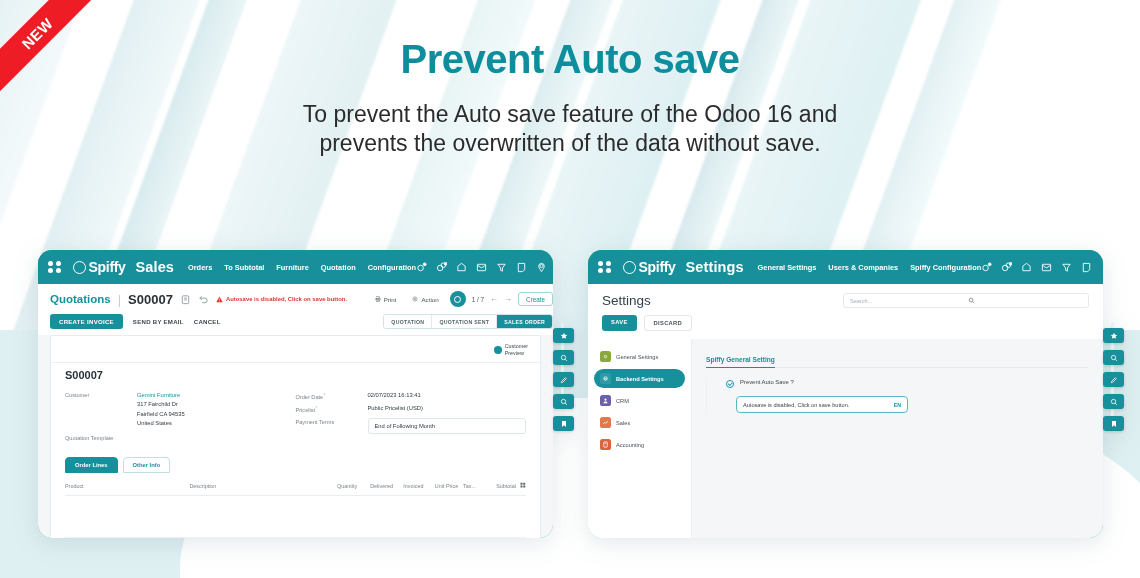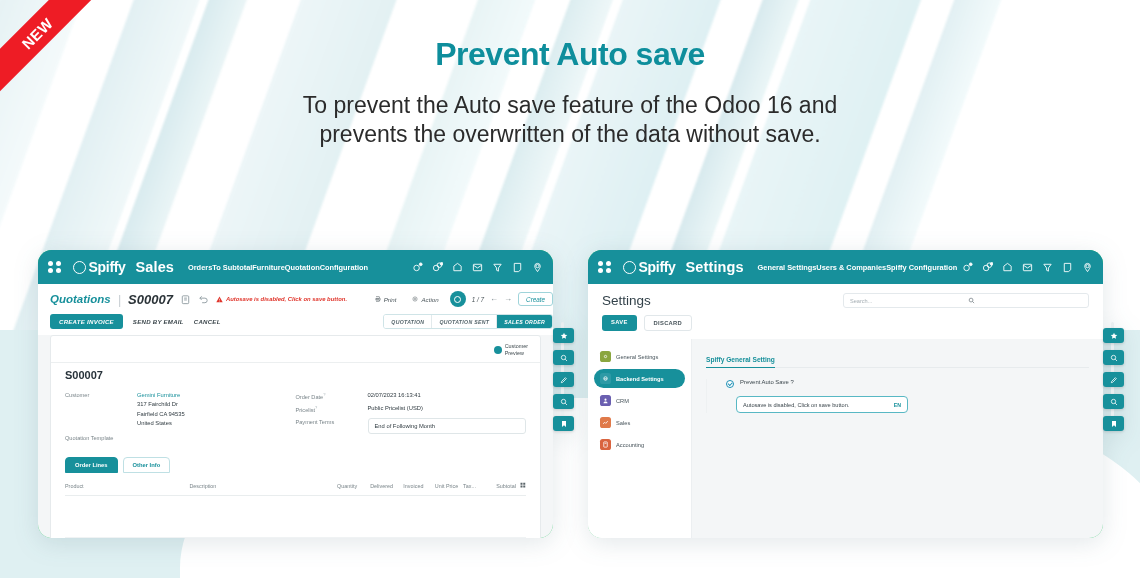--- a/index.html
+++ b/index.html
@@ -41,21 +41,21 @@
     background:#ee1c25;
     transform:rotate(-45deg);
     left:-38px; top:18px;
     display:flex; align-items:center; justify-content:center;
     color:#fff; font-weight:bold; font-size:15px; letter-spacing:.5px;
   }
 
   
   .headings { position:absolute; top:36px; left:0; right:0; text-align:center; z-index:10; }
   .title {
-    font-size:32px; font-weight:bold; color:#0e8e9c; letter-spacing:-0.5px;
+    font-size:40px; font-weight:bold; color:#0e8e9c; letter-spacing:-0.5px;
     line-height:1.15;
   }
   .subtitle {
     margin-top:18px; font-size:23px; color:#2b2b2b; line-height:1.25; font-weight:400;
   }
 
   
   .shot {
     position:absolute; top:250px; height:288px;
     border-radius:14px; overflow:visible; z-index:20;
@@ -76,29 +76,29 @@
   .apps-grid { display:grid; grid-template-columns:repeat(2,5px); gap:2.5px; margin-right:12px; }
   .apps-grid i { width:5px;height:5px;border-radius:50%;background:#fff;display:block; }
   .brand { display:flex; align-items:center; gap:3px; margin-right:10px; }
   .brand-mark {
     width:13px;height:13px;border-radius:50%;
     border:1.6px solid #fff; position:relative;
   }
   .brand-mark:after{content:"";position:absolute;left:2px;top:5.2px;width:9px;height:1.6px;background:#17909b;transform:rotate(-20deg);}
   .brand-text { font-size:14px; font-weight:bold; letter-spacing:-.3px; }
   .app-name { font-size:14.5px; font-weight:600; margin-right:14px; letter-spacing:.1px;}
-  .menu { display:flex; gap:0; font-size:7.4px; font-weight:600; }
+  .menu { display:flex; gap:12px; font-size:7.4px; font-weight:600; }
   .menu span{ white-space:nowrap; }
   .bar-spacer{ flex:1; }
   .sysicons { display:flex; align-items:center; gap:9px; }
   .sysicons .si { width:11px;height:11px; position:relative; opacity:.97; }
   .si svg{ width:11px; height:11px; display:block; }
 
   
-  .ctrl { padding:7px 0 0 12px; background:#fff;font-style:italic; }
+  .ctrl { padding:7px 0 0 12px; background:#fff; }
   .ctrl-row1 { display:flex; align-items:center; gap:7px; }
   .bc-root { color:#17909b; font-size:11.5px; font-weight:600; }
   .bc-sep  { color:#c8cfd3; font-size:13px; }
   .bc-cur  { color:#2b3338; font-size:13px; font-weight:600; }
   .mini-ico { width:11px;height:11px; color:#8f9ba1; }
   .mini-ico svg{width:11px;height:11px;display:block;}
   .warn { display:flex; align-items:center; gap:3px; color:#e0352b; font-size:5.9px; font-weight:600;}
   .warn .tri{ width:7px;height:7px; }
   .ctrl-right { margin-left:auto; display:flex; align-items:center; gap:6px; }
   .pill-btn {

